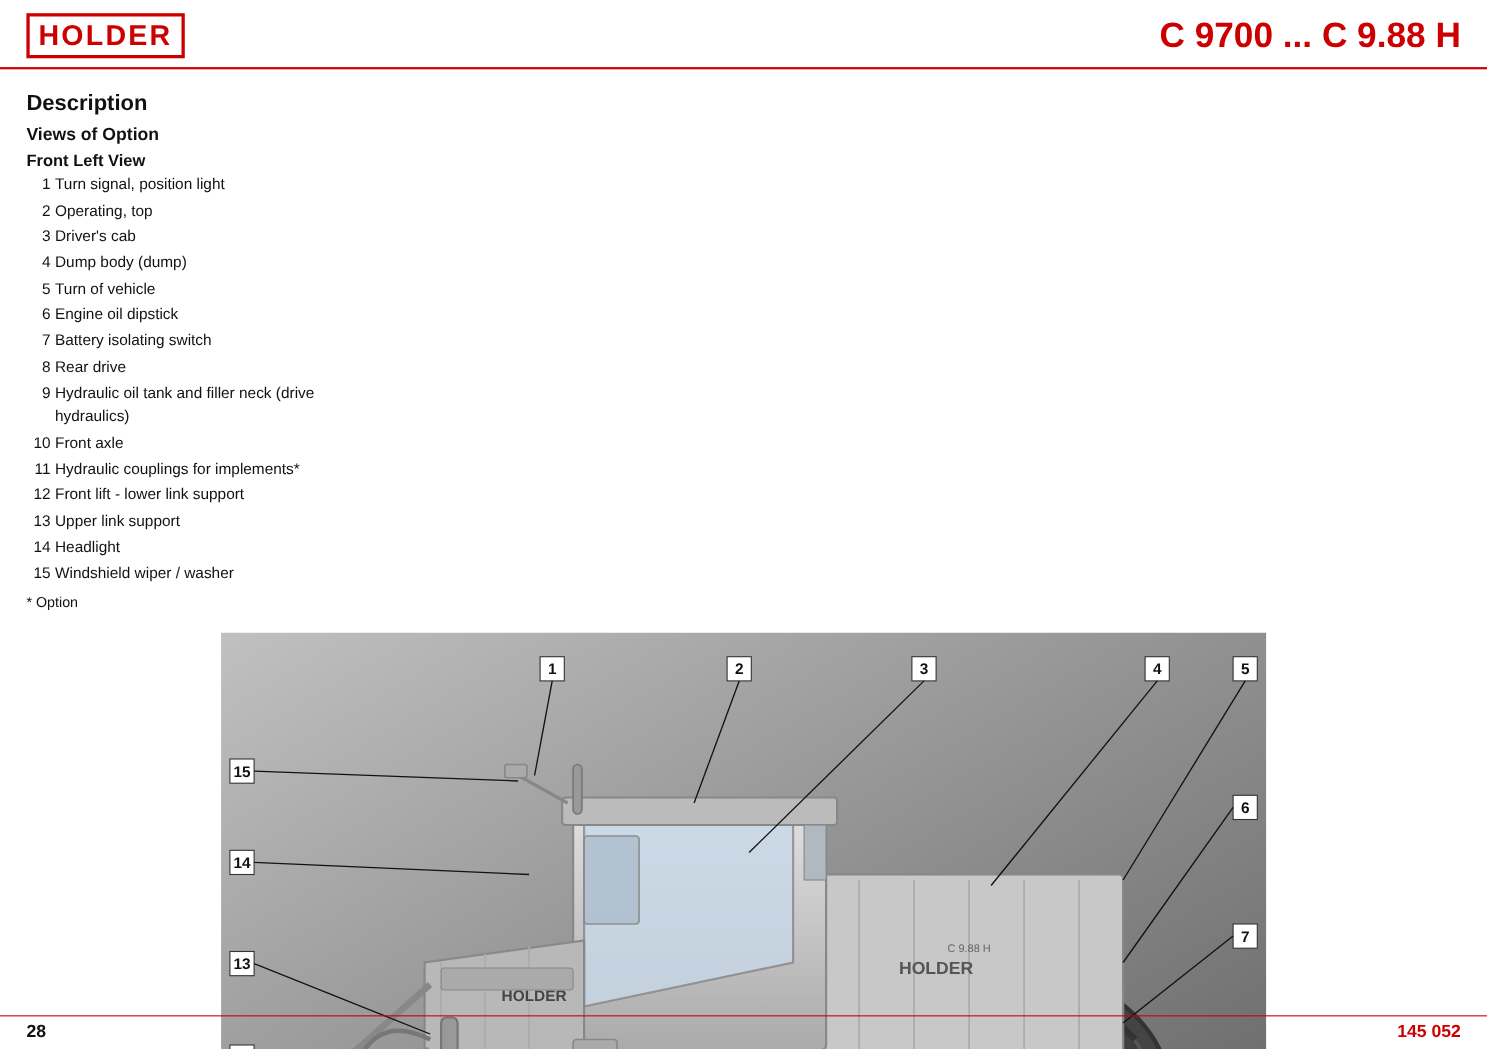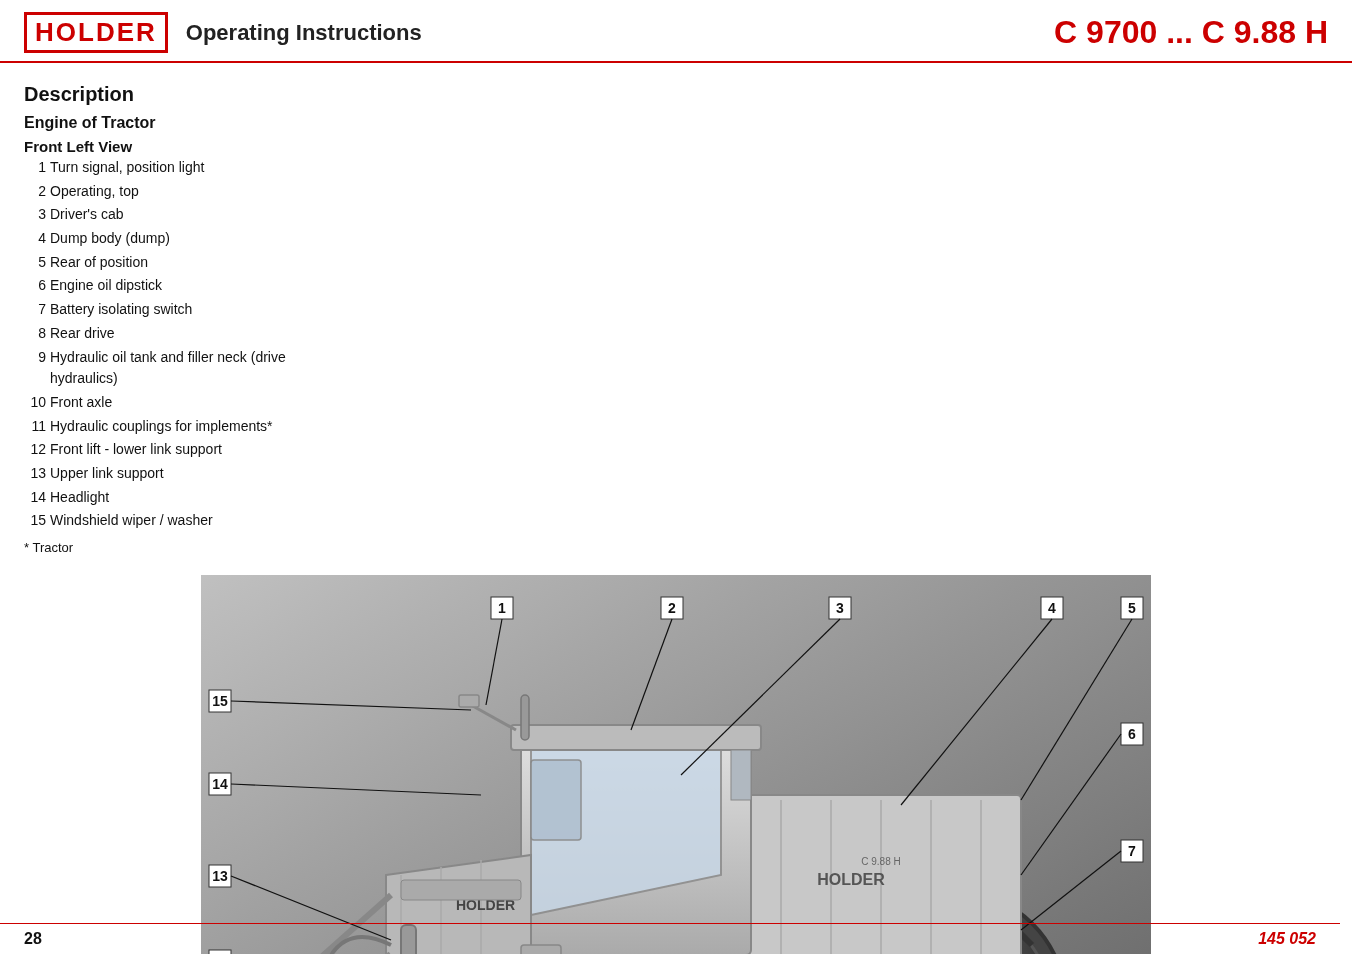--- a/index.html
+++ b/index.html
@@ -108,61 +108,59 @@
       flex: 1;
       position: relative;
       min-height: 560px;
     }
 
     
     .footer {
       position: absolute;
       bottom: 0;
       left: 0;
-      right: 12px;
+      right: 0;
       border-top: 1.5px solid #cc0000;
       display: flex;
       justify-content: space-between;
       padding: 6px 24px;
     }
     .footer-left {
       font-size: 16px;
       font-weight: bold;
       color: #111;
     }
     .footer-right {
       font-size: 16px;
       font-weight: bold;
       color: #cc0000;
-      font-style: italic;
     }
 
     
     .img-container {
       position: relative;
       width: 100%;
       height: 560px;
     }
   </style>
 </head>
 <body>
 
 <div class="header">
   <div class="logo-box">
     <span class="logo-text">HOLDER</span>
   </div>
-  <span class="header-title">Operating Instructions</span>
   <span class="model-number">C 9700 ... C 9.88 H</span>
 </div>
 
 <div class="main-content">
 
   <div class="left-panel">
     <div class="section-title">Description</div>
-    <div class="sub-title">Engine of Tractor</div>
+    <div class="sub-title">Views of Option</div>
     <div class="view-title">Front Left View</div>
 
     <ul class="parts-list" id="parts-list-container">
     <li>
           <span class="num">1</span>
           <span class="label">Turn signal, position light</span>
         </li>
         <li>
           <span class="num">2</span>
           <span class="label">Operating, top</span>
@@ -170,21 +168,21 @@
         <li>
           <span class="num">3</span>
           <span class="label">Driver's cab</span>
         </li>
         <li>
           <span class="num">4</span>
           <span class="label">Dump body (dump)</span>
         </li>
         <li>
           <span class="num">5</span>
-          <span class="label">Rear of position</span>
+          <span class="label">Turn of vehicle</span>
         </li>
         <li>
           <span class="num">6</span>
           <span class="label">Engine oil dipstick</span>
         </li>
         <li>
           <span class="num">7</span>
           <span class="label">Battery isolating switch</span>
         </li>
         <li>
@@ -214,21 +212,21 @@
         <li>
           <span class="num">14</span>
           <span class="label">Headlight</span>
         </li>
         <li>
           <span class="num">15</span>
           <span class="label">Windshield wiper / washer</span>
         </li>
       </ul>
 
-    <div class="option-note">* Tractor</div>
+    <div class="option-note">* Option</div>
   </div>
 
   <div class="image-area">
     <div class="img-container">
 
       <svg viewBox="0 0 950 560" xmlns="http://www.w3.org/2000/svg" style="position:absolute;inset:0;width:100%;height:100%;">
         <defs>
           <linearGradient id="bg" x1="0" y1="0" x2="1" y2="1">
             <stop offset="0%" stop-color="#c0c0c0"></stop>
             <stop offset="50%" stop-color="#909090"></stop>

